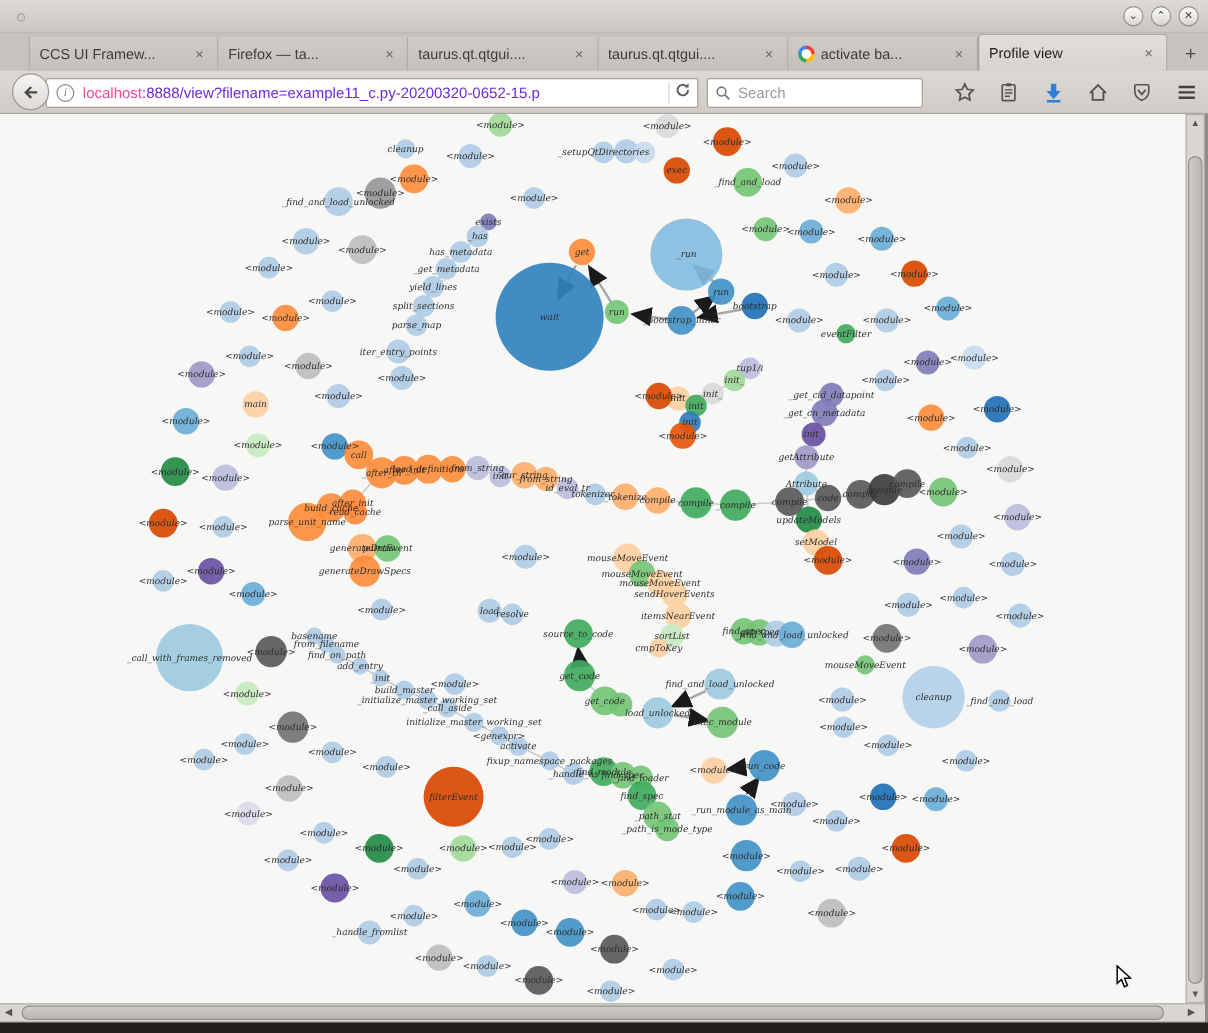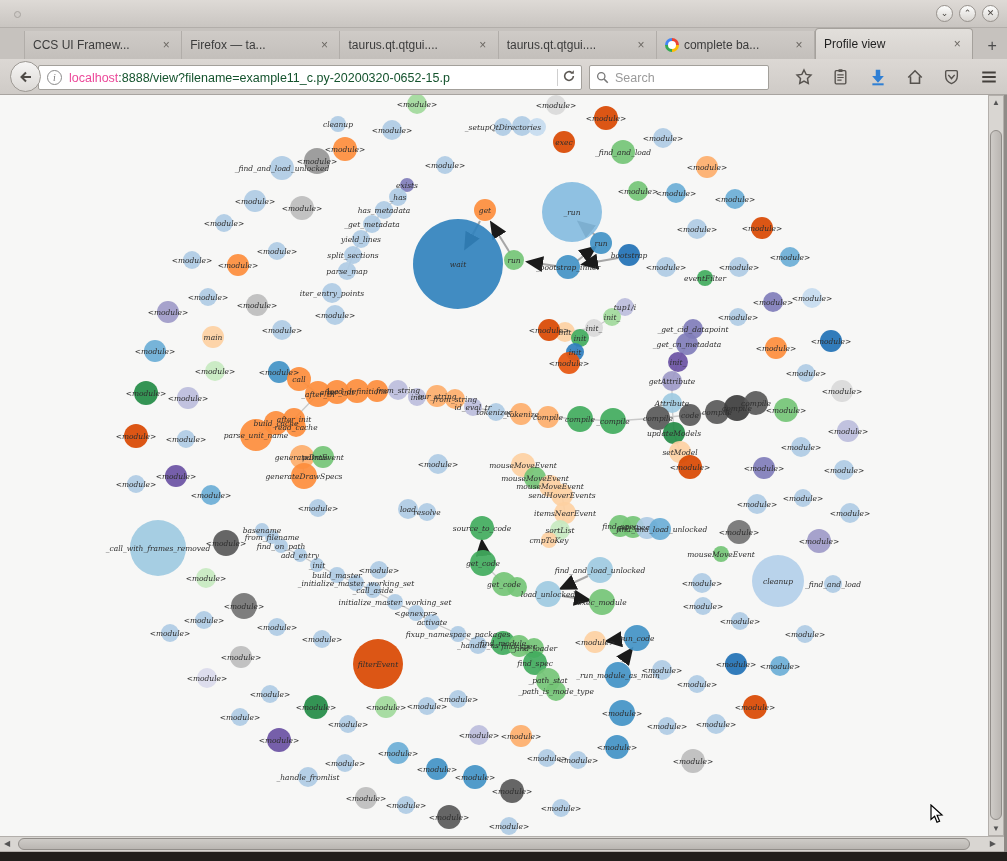--- a/index.html
+++ b/index.html
@@ -42,21 +42,21 @@
   .backbtn { position:absolute; left:10px; top:2px; width:31px; height:31px; border-radius:50%;
     border:1px solid #9d9994; background:linear-gradient(#f6f5f4,#dcd9d6);
     display:flex; align-items:center; justify-content:center; z-index:2; }
   .urlbar { position:absolute; left:38px; top:6px; width:544px; height:25px; background:#fff;
     border:1px solid #a3a09b; border-radius:2px; display:flex; align-items:center; padding-left:8px; }
   .urlbar .info { flex:none; width:15px; height:15px; border-radius:50%; border:1px solid #8a8a8a;
     color:#7a7a7a; font-size:10px; line-height:13px; text-align:center;
     font-family:"Liberation Serif",serif; font-style:italic; }
   .urltext { margin-left:7px; font-size:12.5px; white-space:nowrap; overflow:hidden; flex:1; }
   .urltext .host { color:#ec4899; }
-  .urltext .rest { color:#14532d; }
+  .urltext .rest { color:#6d28d9; }
   .urldiv { width:1px; height:17px; background:#cfcfcf; margin:0 3px; flex:none; }
   .reload { flex:none; width:20px; text-align:center; padding-right:4px; }
   .searchbox { position:absolute; left:589px; top:6px; width:180px; height:25px; background:#fff;
     border:1px solid #a3a09b; border-radius:2px; display:flex; align-items:center; padding:0 6px; }
   .searchbox input { border:none; outline:none; width:130px; font-size:12.5px; color:#0f172a;
     font-family:"Liberation Sans",sans-serif; margin-left:6px; background:transparent; }
   .searchbox input::placeholder { color:#9a9a9a; }
   .toolicons { position:absolute; right:6px; top:5px; display:flex; gap:12px; align-items:center; }
   .ticon { width:25px; height:26px; display:flex; align-items:center; justify-content:center; }
 
@@ -106,21 +106,21 @@
   <div class="tab">
     <span class="lbl">taurus.qt.qtgui....</span>
     <span class="x">×</span>
   </div>
   <div class="tab">
     <span class="lbl">taurus.qt.qtgui....</span>
     <span class="x">×</span>
   </div>
   <div class="tab">
     <span class="gicon"></span>
-    <span class="lbl">complete ba...</span>
+    <span class="lbl">activate ba...</span>
     <span class="x">×</span>
   </div>
   <div class="tab active">
     <span class="lbl">Profile view</span>
     <span class="x">×</span>
   </div>
   <div class="newtab">+</div>
 </div>
 
 <div class="navbar">

